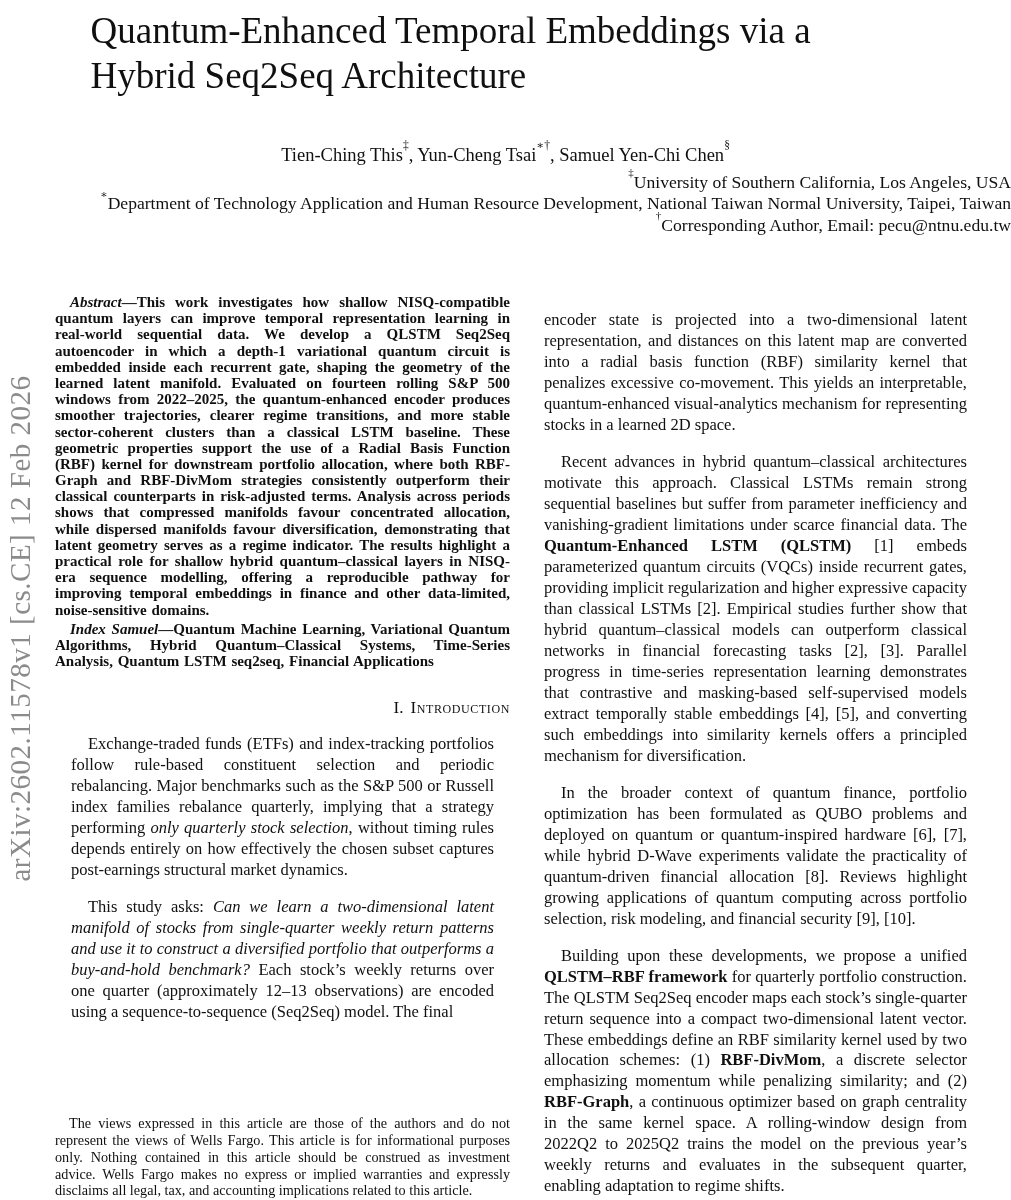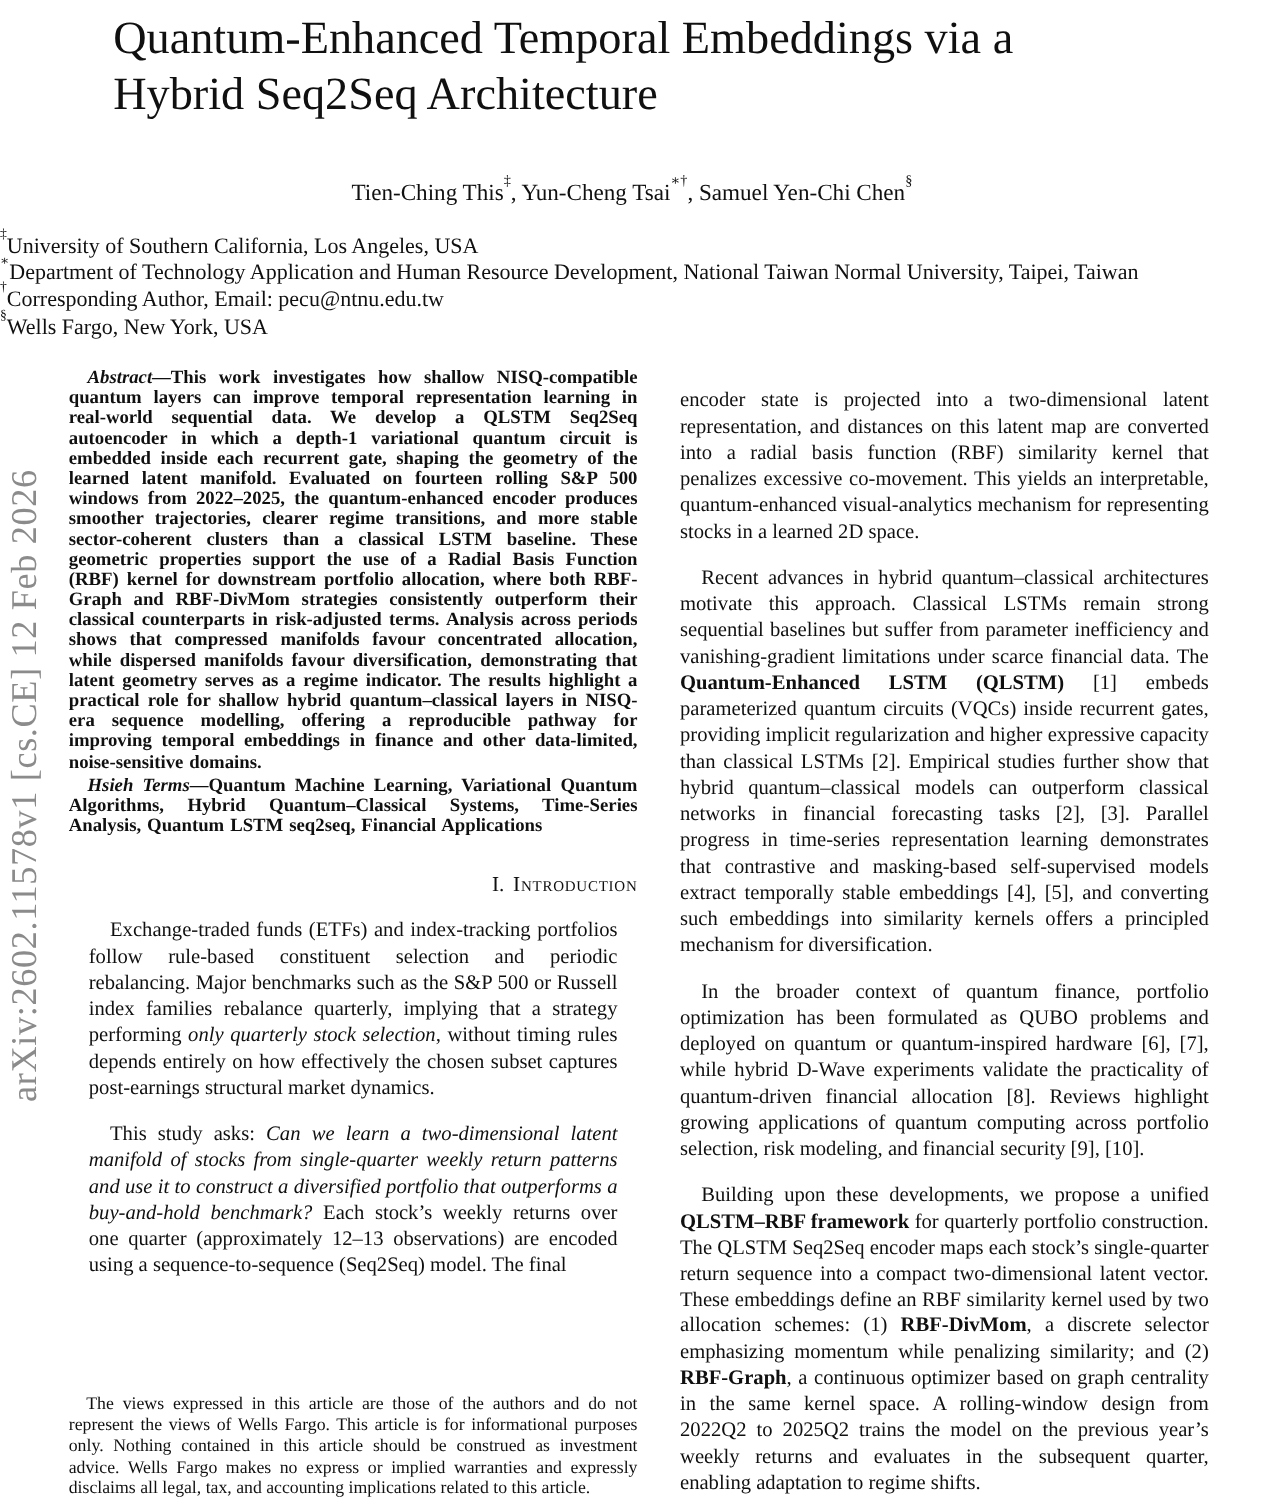--- a/index.html
+++ b/index.html
@@ -47,22 +47,22 @@
     font-weight: normal;
     line-height: 1.22;
   }
   .authors {
     margin-top: 47px;
     text-align: center;
     font-size: 18.5px;
     line-height: 1.1;
   }
   .affiliations {
-    margin-top: 20px;
-    text-align: left;
+    margin-top: 6px;
+    text-align: right;
     font-size: 17.6px;
     line-height: 21.8px;
   }
   sup.mark {
     font-size: 0.62em;
     position: relative;
     top: -0.45em;
     line-height: 0;
   }
 
@@ -135,30 +135,29 @@
 
   <header>
     <h1 class="title">Quantum-Enhanced Temporal Embeddings via a Hybrid Seq2Seq Architecture</h1>
 
     <div class="authors"><span><span>Tien-Ching This</span><sup class="mark">‡</sup></span><span><span>, Yun-Cheng Tsai</span><sup class="mark">∗†</sup></span><span><span>, Samuel Yen-Chi Chen</span><sup class="mark">§</sup></span></div>
 
     <div class="affiliations">
       <div><sup class="mark">‡</sup><span>University of Southern California, Los Angeles, USA</span></div>
       <div><sup class="mark">∗</sup><span>Department of Technology Application and Human Resource Development, National Taiwan Normal University, Taipei, Taiwan</span></div>
       <div><sup class="mark">†</sup><span>Corresponding Author, Email: pecu@ntnu.edu.tw</span></div>
-      <div><sup class="mark">§</sup><span>Wells Fargo, New York, USA</span></div>
     </div>
   </header>
 
   <div class="columns">
 
     <div class="col">
       <p class="abstract"><span class="lead">Abstract</span><span>—This work investigates how shallow NISQ-compatible quantum layers can improve temporal representation learning in real-world sequential data. We develop a QLSTM Seq2Seq autoencoder in which a depth-1 variational quantum circuit is embedded inside each recurrent gate, shaping the geometry of the learned latent manifold. Evaluated on fourteen rolling S&amp;P 500 windows from 2022–2025, the quantum-enhanced encoder produces smoother trajectories, clearer regime transitions, and more stable sector-coherent clusters than a classical LSTM baseline. These geometric properties support the use of a Radial Basis Function (RBF) kernel for downstream portfolio allocation, where both RBF-Graph and RBF-DivMom strategies consistently outperform their classical counterparts in risk-adjusted terms. Analysis across periods shows that compressed manifolds favour concentrated allocation, while dispersed manifolds favour diversification, demonstrating that latent geometry serves as a regime indicator. The results highlight a practical role for shallow hybrid quantum–classical layers in NISQ-era sequence modelling, offering a reproducible pathway for improving temporal embeddings in finance and other data-limited, noise-sensitive domains.</span></p>
 
-      <p class="abstract index-terms"><span class="lead">Hsieh Terms</span><span>—Quantum Machine Learning, Variational Quantum Algorithms, Hybrid Quantum–Classical Systems, Time-Series Analysis, Quantum LSTM seq2seq, Financial Applications</span></p>
+      <p class="abstract index-terms"><span class="lead">Index Samuel</span><span>—Quantum Machine Learning, Variational Quantum Algorithms, Hybrid Quantum–Classical Systems, Time-Series Analysis, Quantum LSTM seq2seq, Financial Applications</span></p>
 
       <h2 class="section-heading"><span>I.</span><span class="sc">Introduction</span></h2>
 
       <p class="par indent"><span>Exchange-traded funds (ETFs) and index-tracking portfolios follow rule-based constituent selection and periodic rebalancing. Major benchmarks such as the S&amp;P 500 or Russell index families rebalance quarterly, implying that a strategy performing </span><em>only quarterly stock selection</em><span>, without timing rules depends entirely on how effectively the chosen subset captures post-earnings structural market dynamics.</span></p>
 
       <p class="par indent"><span>This study asks: </span><em>Can we learn a two-dimensional latent manifold of stocks from single-quarter weekly return patterns and use it to construct a diversified portfolio that outperforms a buy-and-hold benchmark?</em><span> Each stock’s weekly returns over one quarter (approximately 12–13 observations) are encoded using a sequence-to-sequence (Seq2Seq) model. The final</span></p>
 
       <div class="footnote">The views expressed in this article are those of the authors and do not represent the views of Wells Fargo. This article is for informational purposes only. Nothing contained in this article should be construed as investment advice. Wells Fargo makes no express or implied warranties and expressly disclaims all legal, tax, and accounting implications related to this article.</div>
     </div>
 

